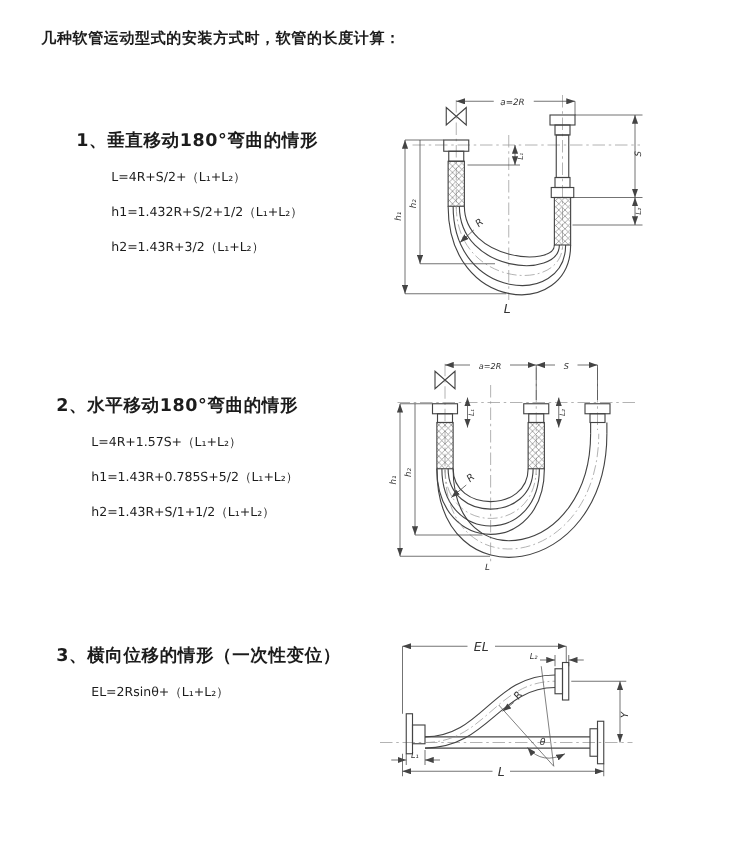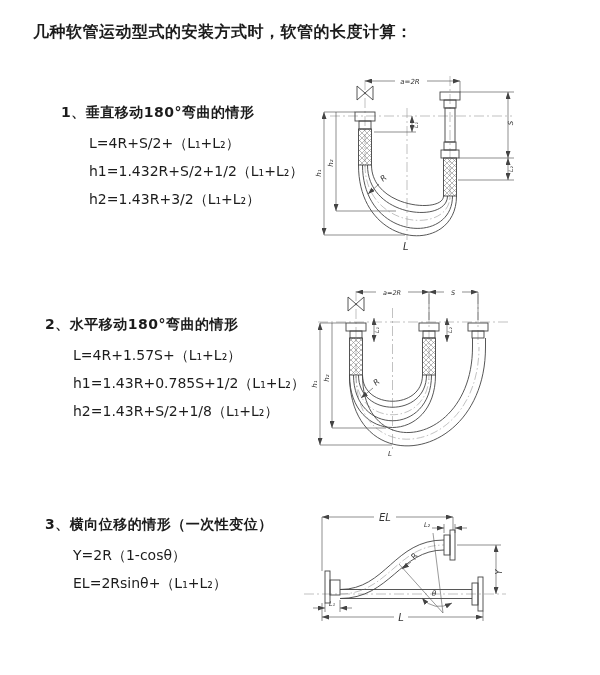--- a/index.html
+++ b/index.html
@@ -3,29 +3,29 @@
 <meta charset="utf-8">
 <style>
   html,body{margin:0;padding:0;}
   body{
     width:600px;height:675px;position:relative;background:#ffffff;
     font-family:"DejaVu Sans","Liberation Sans",sans-serif;color:#1c1c1c;
     overflow:hidden;
   }
   .page-title{
     position:absolute;left:33px;top:22px;
-    font-size:16px;font-weight:bold;letter-spacing:0.5px;
+    font-size:12px;font-weight:bold;letter-spacing:0.5px;
   }
   .section{position:absolute;}
   #sec1{left:45px;top:104px;margin-left:16px;}
   #sec2{left:45px;top:316px;}
   #sec3{left:45px;top:516px;}
   .sec-heading{font-size:14px;font-weight:bold;letter-spacing:0.5px;}
   .formulas{margin-left:28px;margin-top:7px;}
-  .formula{font-size:14px;line-height:28px;white-space:nowrap;}
+  .formula{font-size:10px;line-height:28px;white-space:nowrap;}
   .diag{position:absolute;font-style:italic;}
   #diag1{left:312px;top:68px;}
   #diag2{left:306px;top:280px;}
   #diag3{left:296px;top:501px;}
   svg{display:block;}
   svg text{font-family:"DejaVu Sans",sans-serif;fill:#333;}
 </style>
 </head>
 <body>
 
@@ -116,22 +116,22 @@
   <text x="201" y="101" font-size="6" text-anchor="middle" transform="rotate(-90 201 101)">L₂</text>
   <text x="71" y="114" font-size="8" transform="rotate(-40 71 114)">R</text>
   <text x="91" y="182" font-size="10">L</text>
 </svg>
 </div>
 
 <div class="section" id="sec2">
   <div class="sec-heading">2、水平移动180°弯曲的情形</div>
   <div class="formulas">
     <div class="formula">L=4R+1.57S+（L₁+L₂）</div>
-    <div class="formula">h1=1.43R+0.785S+1/2（L₁+L₂）</div>
-    <div class="formula">h2=1.43R+S/2+1/8（L₁+L₂）</div>
+    <div class="formula">h1=1.43R+0.785S+5/2（L₁+L₂）</div>
+    <div class="formula">h2=1.43R+S/1+1/2（L₁+L₂）</div>
   </div>
 </div>
 
 <div class="diag" id="diag2">
 <svg width="240" height="195" viewBox="0 0 240 195">
   <defs>
     <marker id="m2" viewBox="0 0 7 5" markerWidth="7" markerHeight="5" refX="7" refY="2.5" orient="auto-start-reverse" markerUnits="userSpaceOnUse">
           <path d="M0,0L7,2.5L0,5Z" fill="#444"></path>
         </marker>
     <pattern id="hx2" width="5" height="5" patternUnits="userSpaceOnUse">
@@ -208,21 +208,20 @@
   <text x="73" y="50" font-size="6" text-anchor="middle" transform="rotate(-90 73 50)">L₁</text>
   <text x="146" y="50" font-size="6" text-anchor="middle" transform="rotate(-90 146 50)">L₂</text>
   <text x="70" y="106" font-size="8" transform="rotate(-40 70 106)">R</text>
   <text x="82" y="176" font-size="7">L</text>
 </svg>
 </div>
 
 <div class="section" id="sec3">
   <div class="sec-heading">3、横向位移的情形（一次性变位）</div>
   <div class="formulas">
-    <div class="formula">Y=2R（1-cosθ）</div>
     <div class="formula">EL=2Rsinθ+（L₁+L₂）</div>
   </div>
 </div>
 
 <div class="diag" id="diag3">
 <svg width="300" height="145" viewBox="0 0 300 145">
   <defs>
     <marker id="m3" viewBox="0 0 7 5" markerWidth="7" markerHeight="5" refX="7" refY="2.5" orient="auto-start-reverse" markerUnits="userSpaceOnUse">
           <path d="M0,0L7,2.5L0,5Z" fill="#444"></path>
         </marker>

